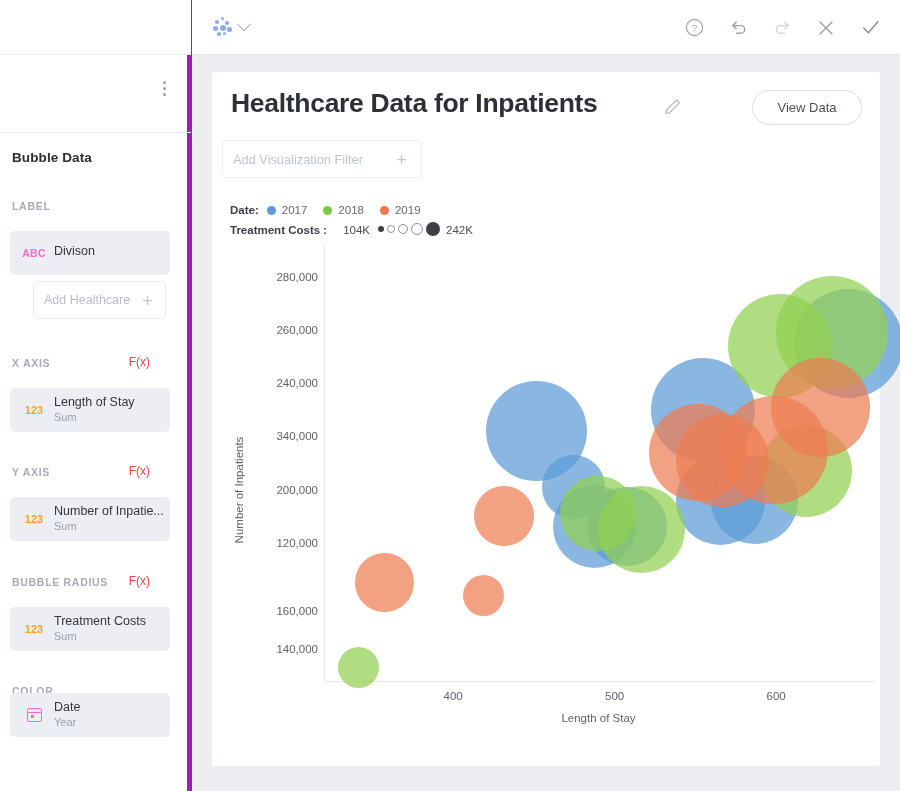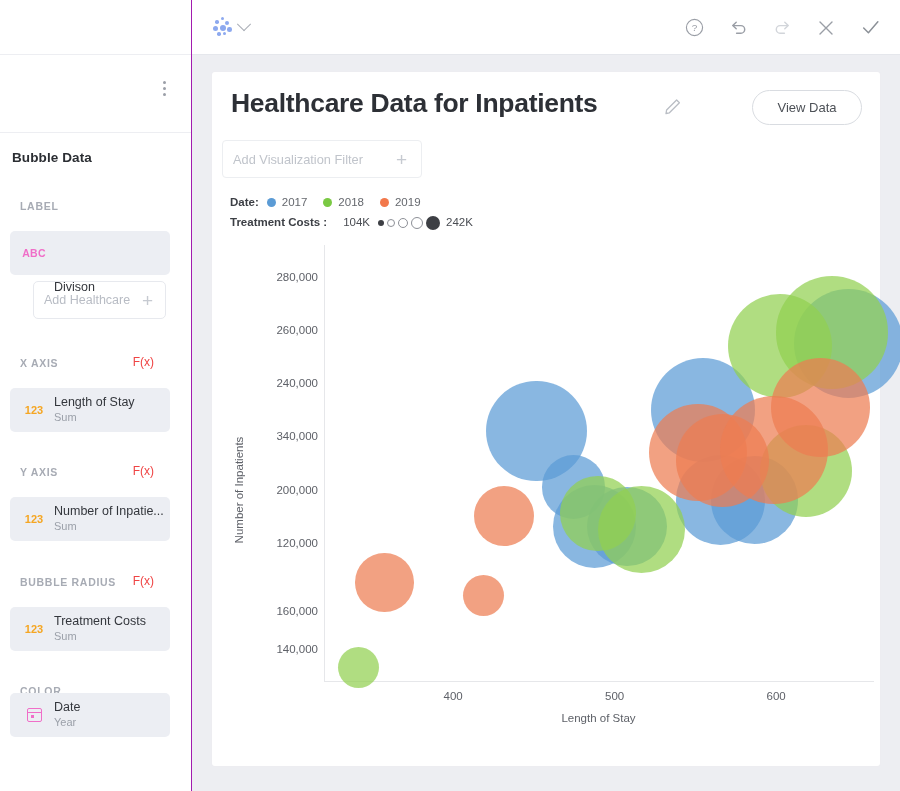--- a/index.html
+++ b/index.html
@@ -20,21 +20,21 @@
     height: 791px;
   }
 
   
   #sidebar {
     position: absolute;
     left: 0; top: 0;
     width: 192px;
     height: 791px;
     background: #ffffff;
-    border-right: 1px solid #a21caf;
+    border-right: 5px solid #a21caf;
     box-sizing: border-box;
   }
   #sidebar-top-strip {
     position: absolute;
     left: 0; top: 0;
     width: 191px; height: 55px;
     background: #ffffff;
     border-bottom: 1px solid #edeef2;
     box-sizing: border-box;
   }
@@ -63,21 +63,21 @@
     position: absolute;
     left: 12px; top: 150px;
     font-size: 13.5px;
     font-weight: bold;
     color: #2b2e33;
     letter-spacing: .1px;
   }
 
   .section-label {
     position: absolute;
-    left: 20px;
+    left: 12px;
     font-size: 10.5px;
     font-weight: bold;
     letter-spacing: .7px;
     color: #a7abb4;
   }
   .fx-link {
     position: absolute;
     right: 37px;
     font-size: 12px;
     color: #ef4444;
@@ -270,21 +270,21 @@
 
   
   #legend {
     position: absolute;
     left: 18px; top: 124px;
     font-size: 11.5px;
     color: #4a4d53;
   }
   .legend-row {
     display: flex;
-    align-items: flex-start;
+    align-items: flex-end;
     height: 20px;
   }
   .legend-row .lg-title {
     font-weight: bold;
     color: #3c3f45;
     margin-right: 8px;
   }
   .legend-item {
     display: flex;
     align-items: center;
@@ -376,21 +376,21 @@
           <i></i>
       </div>
     </div>
 
     <div class="panel-title">Bubble Data</div>
 
     <div class="section-label" style="top:200px;">LABEL</div>
     <div class="field-chip" style="top:231px;">
       <div class="chip-icon abc">ABC</div>
       <div class="chip-text">
-        <div class="chip-name" style="padding-top:6px;margin-top:36px;">Divison</div>
+        <div class="chip-name" style="padding-top:6px;">Divison</div>
       </div>
     </div>
     <div class="add-hierarchy">
       <div class="ah-label">Add Healthcare</div>
       <div class="plus-glyph" style="right:12px; top:8px; font-size:19px;">+</div>
     </div>
 
     <div class="section-label" style="top:357px;">X AXIS</div>
     <div class="fx-link" style="top:355px;">F(x)</div>
     <div class="field-chip" style="top:388px;">

